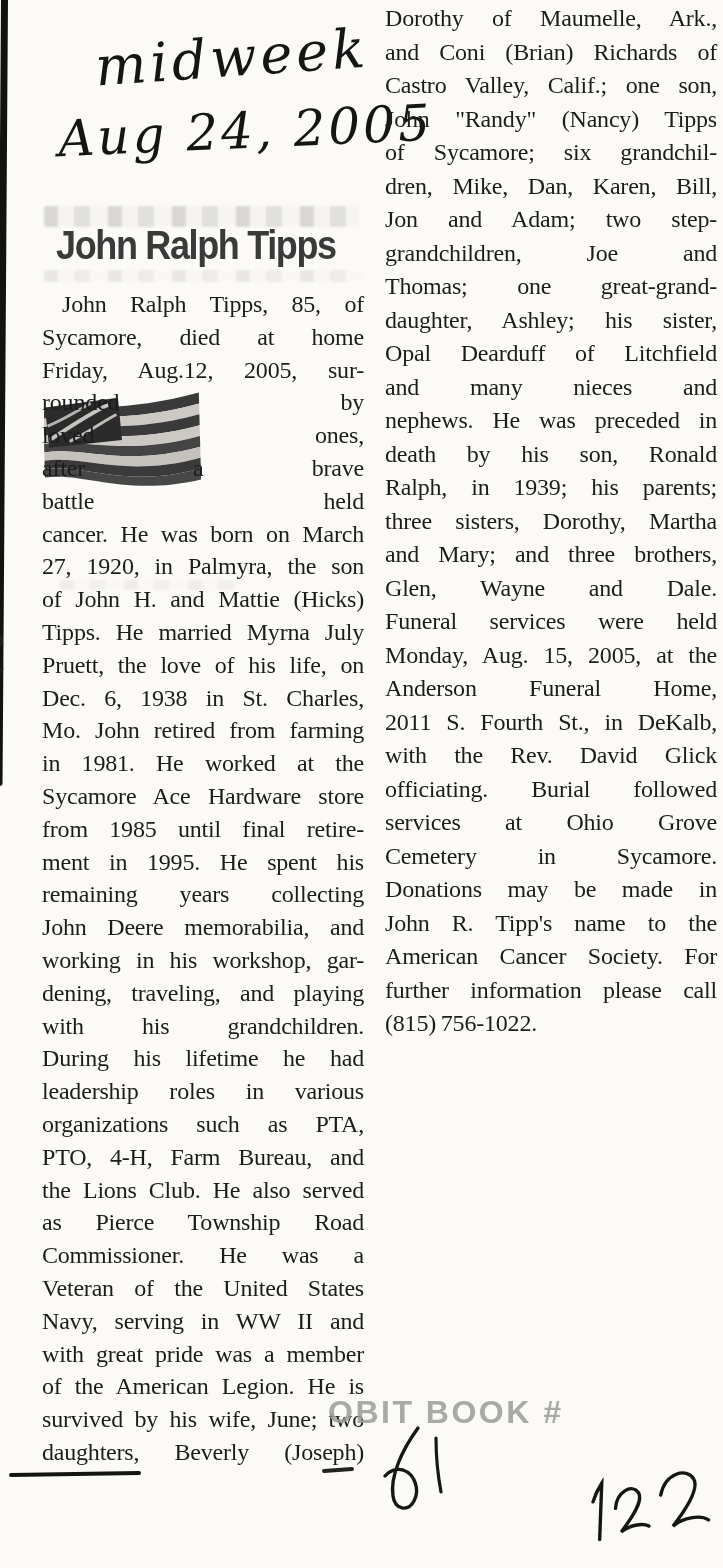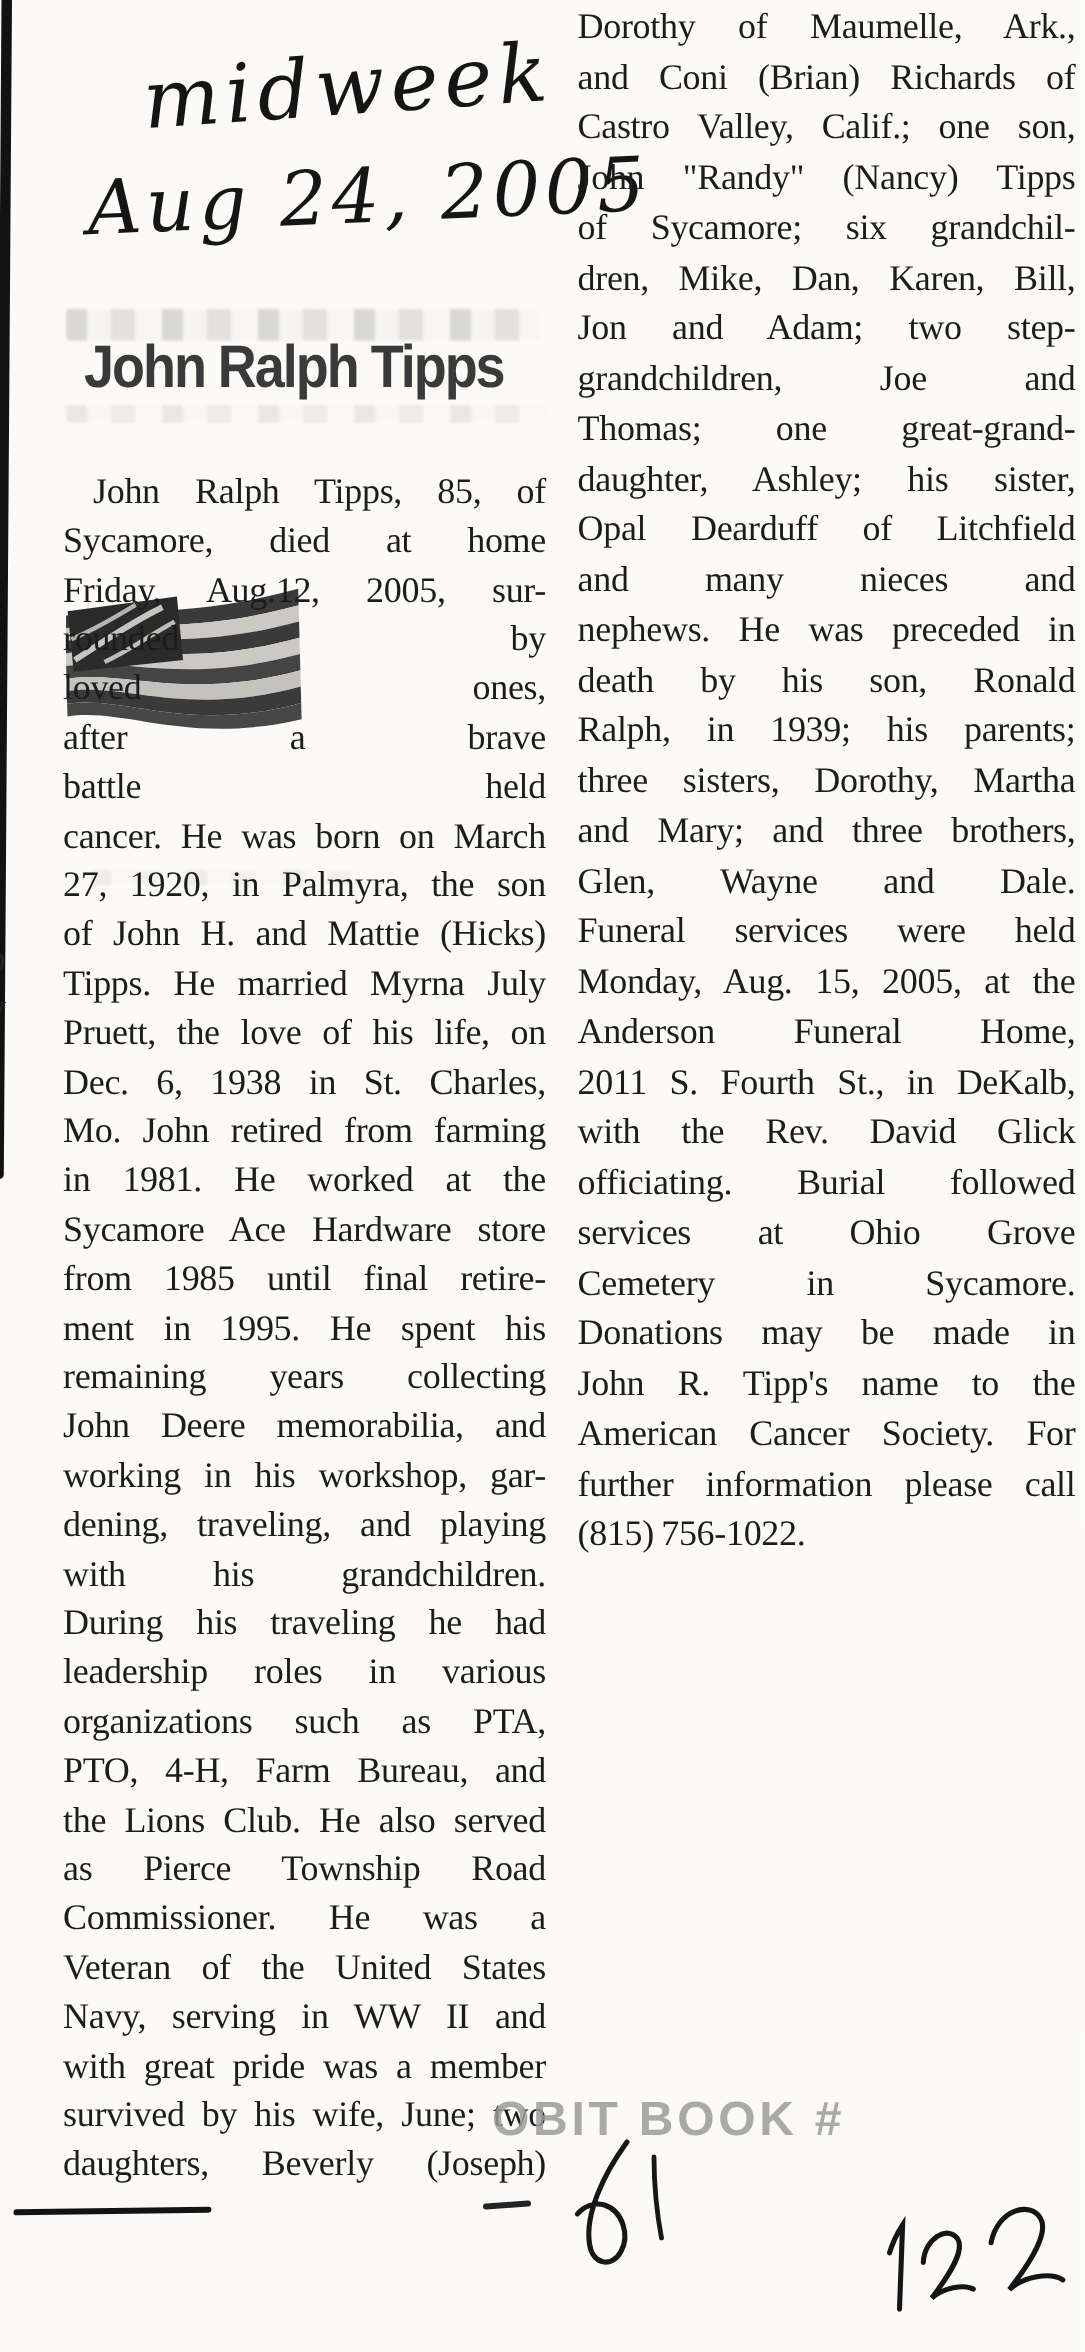--- a/index.html
+++ b/index.html
@@ -48,21 +48,21 @@
     font-weight:bold;font-size:40px;line-height:46px;
     letter-spacing:-1.5px;color:var(--headline,#3a3a3a);
     transform:scaleX(.9);transform-origin:left center;
     white-space:nowrap;
   }
   
   .col{position:absolute;font-size:24px;letter-spacing:-0.2px;word-spacing:-1px;}
   .col-left{left:42px;top:288px;width:322px;line-height:32.8px;}
   .col-right{left:385px;top:2px;width:332px;line-height:33.5px;}
   .tline{text-align:justify;text-align-last:justify;text-justify:inter-word;}
-  .first-indent{text-indent:20px;margin-top:24px;}
+  .first-indent{text-indent:20px;}
   .beside-flag{}
   .last-line{text-align-last:left;}
   
   .flag{position:absolute;left:44px;top:388px;filter:contrast(1.05);}
   
   .rule-long{position:absolute;left:9px;top:1472px;width:132px;height:4px;background:#141414;transform:rotate(-0.8deg);border-radius:2px;}
   .rule-dash{position:absolute;left:322px;top:1468px;width:32px;height:4px;background:#222;transform:rotate(-4deg);border-radius:2px;}
   .stamp{
     position:absolute;left:328px;top:1394px;
     font-family:"Liberation Sans", sans-serif;font-weight:bold;
@@ -130,30 +130,31 @@
       <div class="tline">Mo. John retired from farming</div>
       <div class="tline">in 1981. He worked at the</div>
       <div class="tline">Sycamore Ace Hardware store</div>
       <div class="tline">from 1985 until final retire-</div>
       <div class="tline">ment in 1995. He spent his</div>
       <div class="tline">remaining years collecting</div>
       <div class="tline">John Deere memorabilia, and</div>
       <div class="tline">working in his workshop, gar-</div>
       <div class="tline">dening, traveling, and playing</div>
       <div class="tline">with his grandchildren.</div>
-      <div class="tline">During his traveling he had</div>
+      <div class="tline">During his lifetime he had</div>
       <div class="tline">leadership roles in various</div>
       <div class="tline">organizations such as PTA,</div>
       <div class="tline">PTO, 4-H, Farm Bureau, and</div>
       <div class="tline">the Lions Club. He also served</div>
       <div class="tline">as Pierce Township Road</div>
       <div class="tline">Commissioner. He was a</div>
       <div class="tline">Veteran of the United States</div>
       <div class="tline">Navy, serving in WW II and</div>
       <div class="tline">with great pride was a member</div>
+      <div class="tline">of the American Legion. He is</div>
       <div class="tline">survived by his wife, June; two</div>
       <div class="tline">daughters, Beverly (Joseph)</div>
     </div>
   <div class="col col-right">
       <div class="tline">Dorothy of Maumelle, Ark.,</div>
       <div class="tline">and Coni (Brian) Richards of</div>
       <div class="tline">Castro Valley, Calif.; one son,</div>
       <div class="tline">John "Randy" (Nancy) Tipps</div>
       <div class="tline">of Sycamore; six grandchil-</div>
       <div class="tline">dren, Mike, Dan, Karen, Bill,</div>

